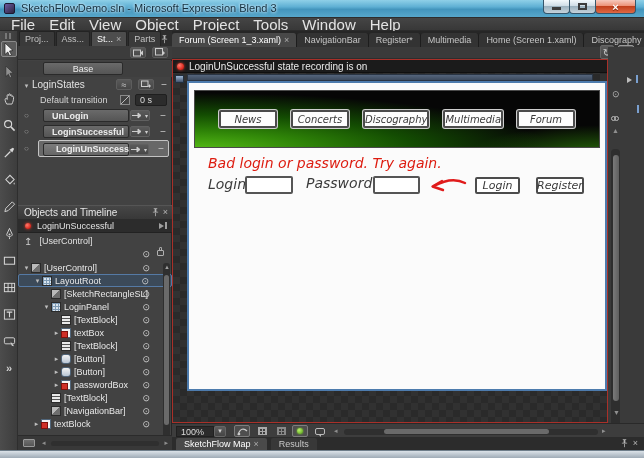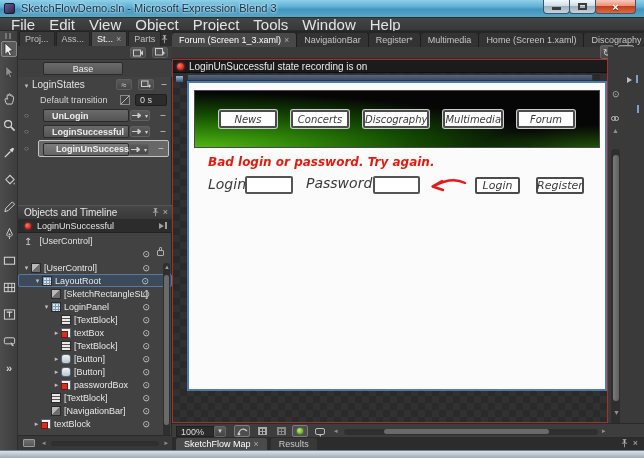--- a/index.html
+++ b/index.html
@@ -106,21 +106,21 @@
   #slate-bar { left:14px; top:14px; width:406px; height:7px; background:linear-gradient(#55657c,#3d4b5e); border:1px solid #2a3544; }
 
   #page { left:14px; top:21px; width:420px; height:310px; background:#fbfbfb; border:2px solid #4d7bad; }
   .sk { font-family:"DejaVu Sans", sans-serif; font-style:italic; color:#3b3b3b; }
   #navbanner { left:5px; top:7px; width:406px; height:58px; border:1px solid #4a4a4a;
     background:radial-gradient(130% 150% at 0% 105%, #56bd16 0%, #2f8408 22%, #134c02 42%, rgba(0,0,0,0) 68%),
                radial-gradient(55% 90% at 100% 115%, rgba(42,118,8,.9), rgba(0,0,0,0) 60%), #060606;
     display:flex; align-items:center; justify-content:space-evenly; padding:4px 10px; }
   .nav-btn { background:#fdfdfd; border:2px solid #4c4c4c; border-radius:2px; min-width:58px; height:18px;
     display:flex; align-items:center; justify-content:center; font-size:10px; box-shadow:0 0 0 1px #cfcfcf; }
-  #err-text { left:19px; top:72px; font-size:12px; color:#dd1c10; font-weight:bold; }
+  #err-text { left:19px; top:72px; font-size:14px; color:#dd1c10; font-weight:normal; }
   .skbox { border:2px solid #555; border-radius:2px; background:#fff; }
   .skbtn { border:2px solid #4c4c4c; border-radius:2px; background:#fff; display:flex; align-items:center; justify-content:center; font-size:11px; }
   #posts-rect { left:19px; top:131px; width:377px; height:153px; border:1.5px solid #5a5a5a; border-radius:2px; background:#fff;
     display:flex; align-items:center; justify-content:center; }
   #posts-rect span { font-size:26px; color:#474747; }
 
   
   #rightstrip { left:608px; top:47px; width:36px; height:376px; background:#3a3a3a; }
   .icon-btn { position:absolute; border:1px solid #666; border-radius:2px; background:linear-gradient(#5c5c5c,#454545);
     display:flex; align-items:center; justify-content:center; }

